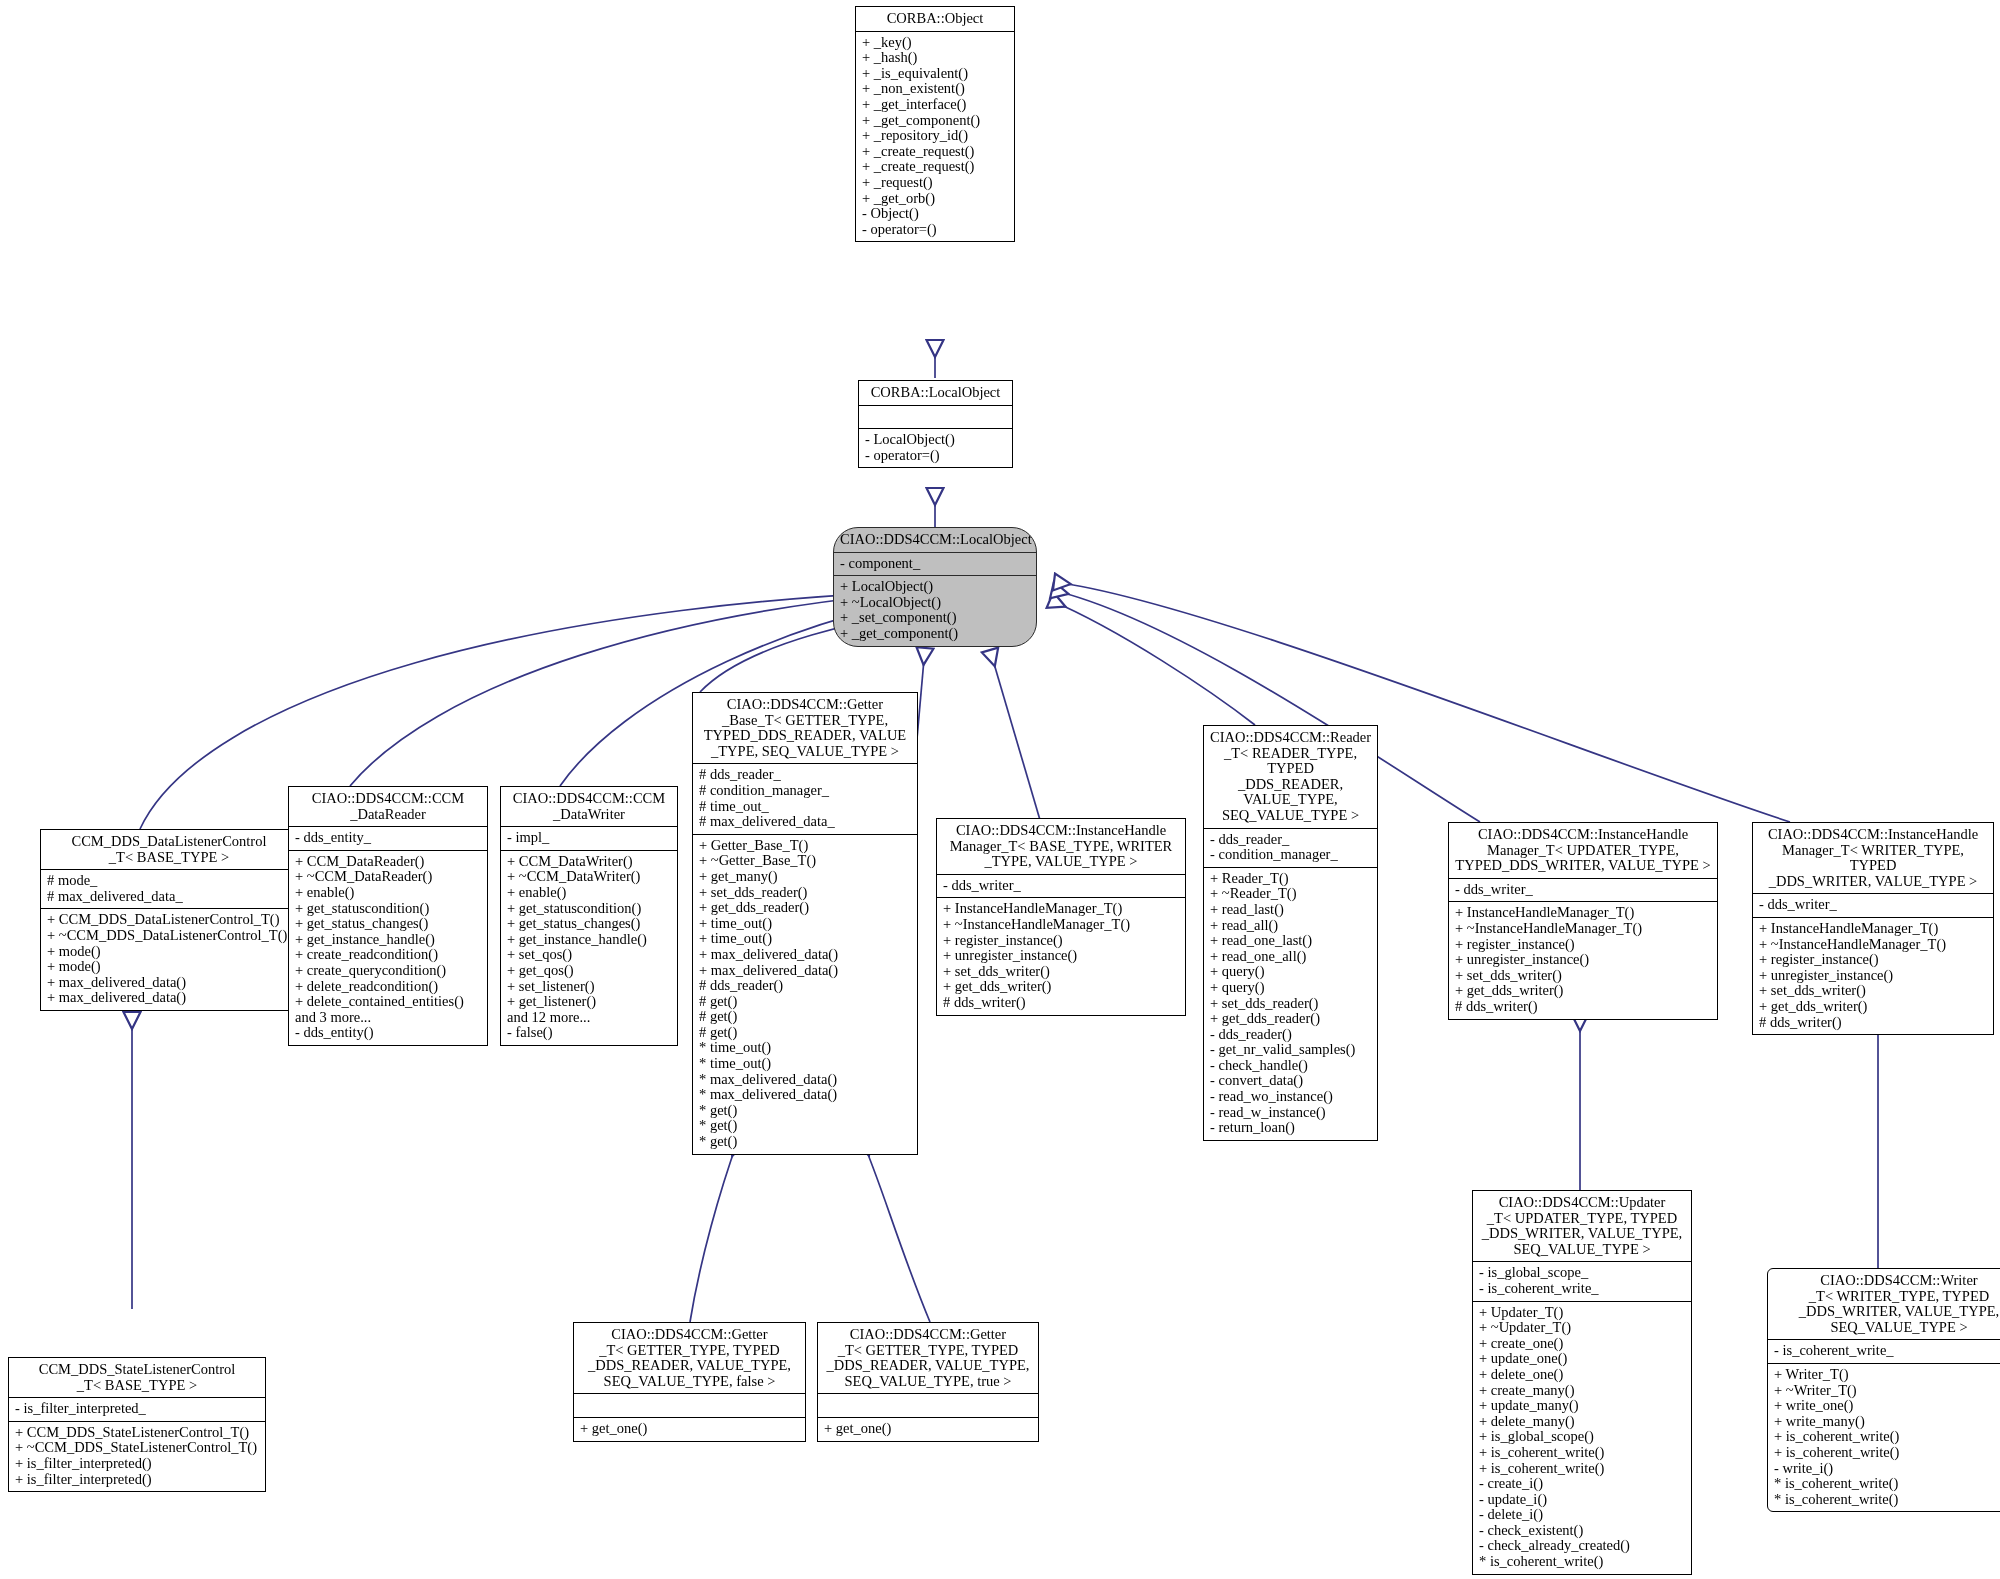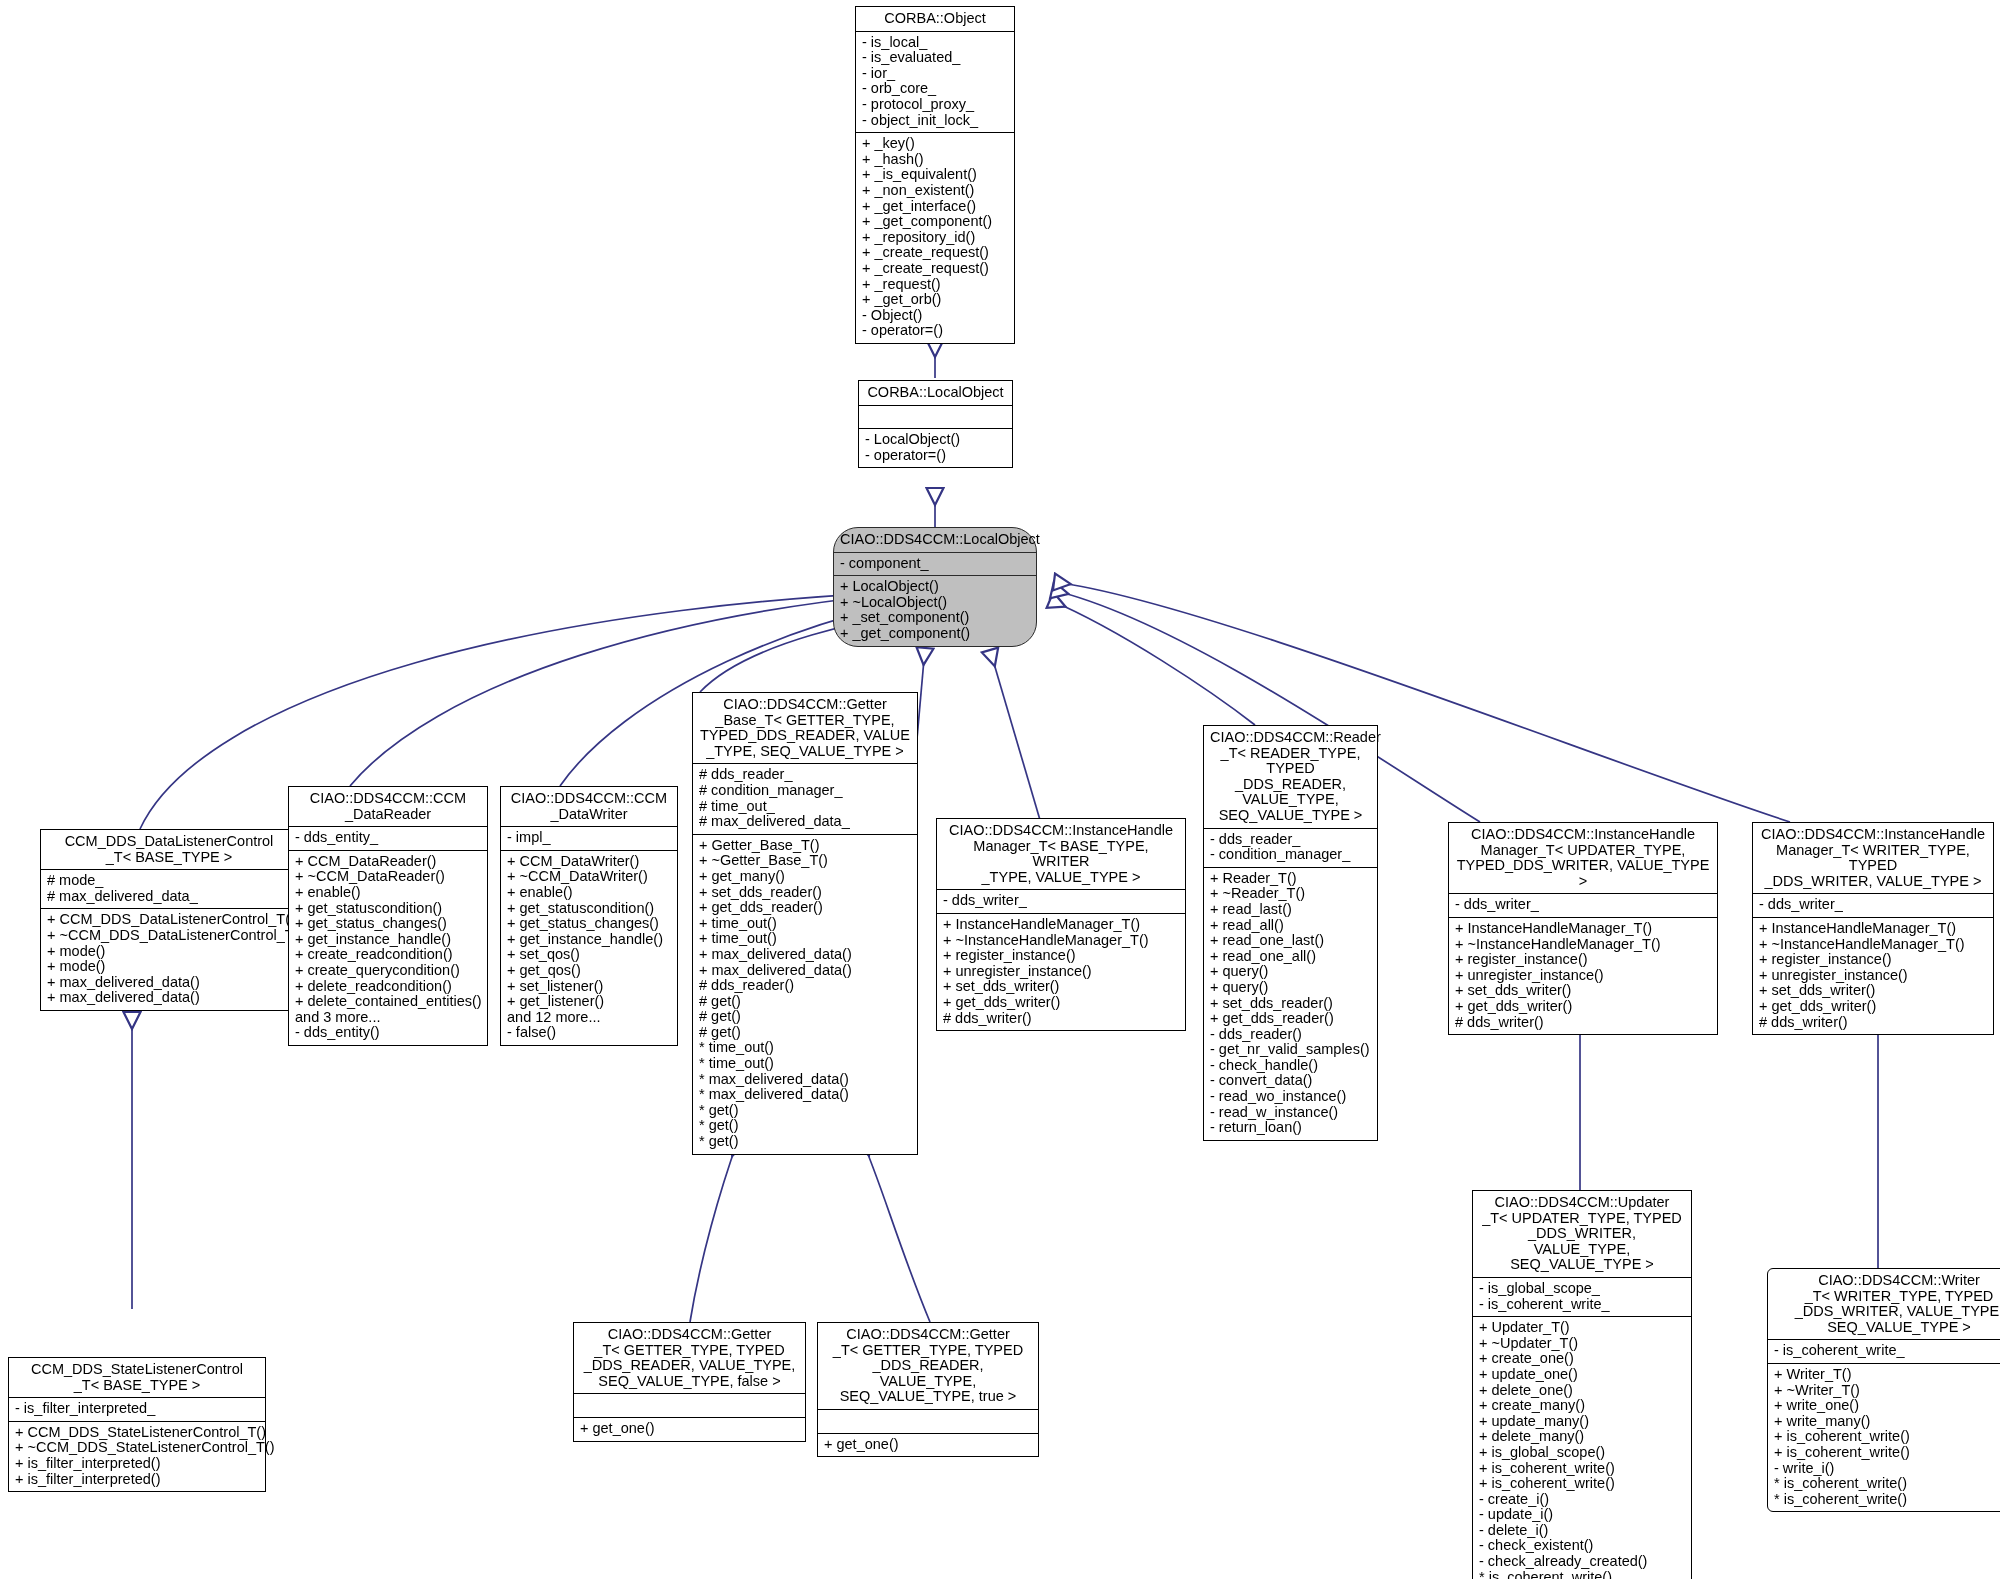--- a/index.html
+++ b/index.html
@@ -15,21 +15,21 @@
     position:absolute;
     box-sizing:border-box;
     border:1.6px solid #000;
     background:#ffffff;
     color:#000;
     font-size:14.5px;
     line-height:15.6px;
     z-index:5;
   }
   .uml.highlight{background:#bfbfbf;border-color:#2b2b2b;border-radius:25px;}
-  .uml .sec{box-sizing:border-box;}
+  .uml .sec{box-sizing:border-box;font-family:Liberation Serif, serif;}
   .uml .sec.title{
     text-align:center;
     padding:4px 6px 4px 6px;
     white-space:pre-line;
   }
   .uml .sec.attrs,
   .uml .sec.ops{
     border-top:1.6px solid #000;
     text-align:left;
     padding:3px 6px 4px 6px;
@@ -73,28 +73,20 @@
       <path d="M 930 1322 C 900 1250 880 1180 862 1140" marker-end="url(#hollow)"></path>
 
       <path d="M 1580 1196 L 1580 1014" marker-end="url(#hollow)"></path>
 
       <path d="M 1878 1273 L 1878 1014" marker-end="url(#hollow)"></path>
     </g>
   </svg>
 
   <div class="uml" style="left:855px;top:6px;width:160px;">
     <div class="sec title">CORBA::Object</div>
-    <div class="sec attrs">
-        <div class="row">- is_local_</div>
-        <div class="row">- is_evaluated_</div>
-        <div class="row">- ior_</div>
-        <div class="row">- orb_core_</div>
-        <div class="row">- protocol_proxy_</div>
-        <div class="row">- object_init_lock_</div>
-      </div>
     <div class="sec ops">
         <div class="row">+ _key()</div>
         <div class="row">+ _hash()</div>
         <div class="row">+ _is_equivalent()</div>
         <div class="row">+ _non_existent()</div>
         <div class="row">+ _get_interface()</div>
         <div class="row">+ _get_component()</div>
         <div class="row">+ _repository_id()</div>
         <div class="row">+ _create_request()</div>
         <div class="row">+ _create_request()</div>

